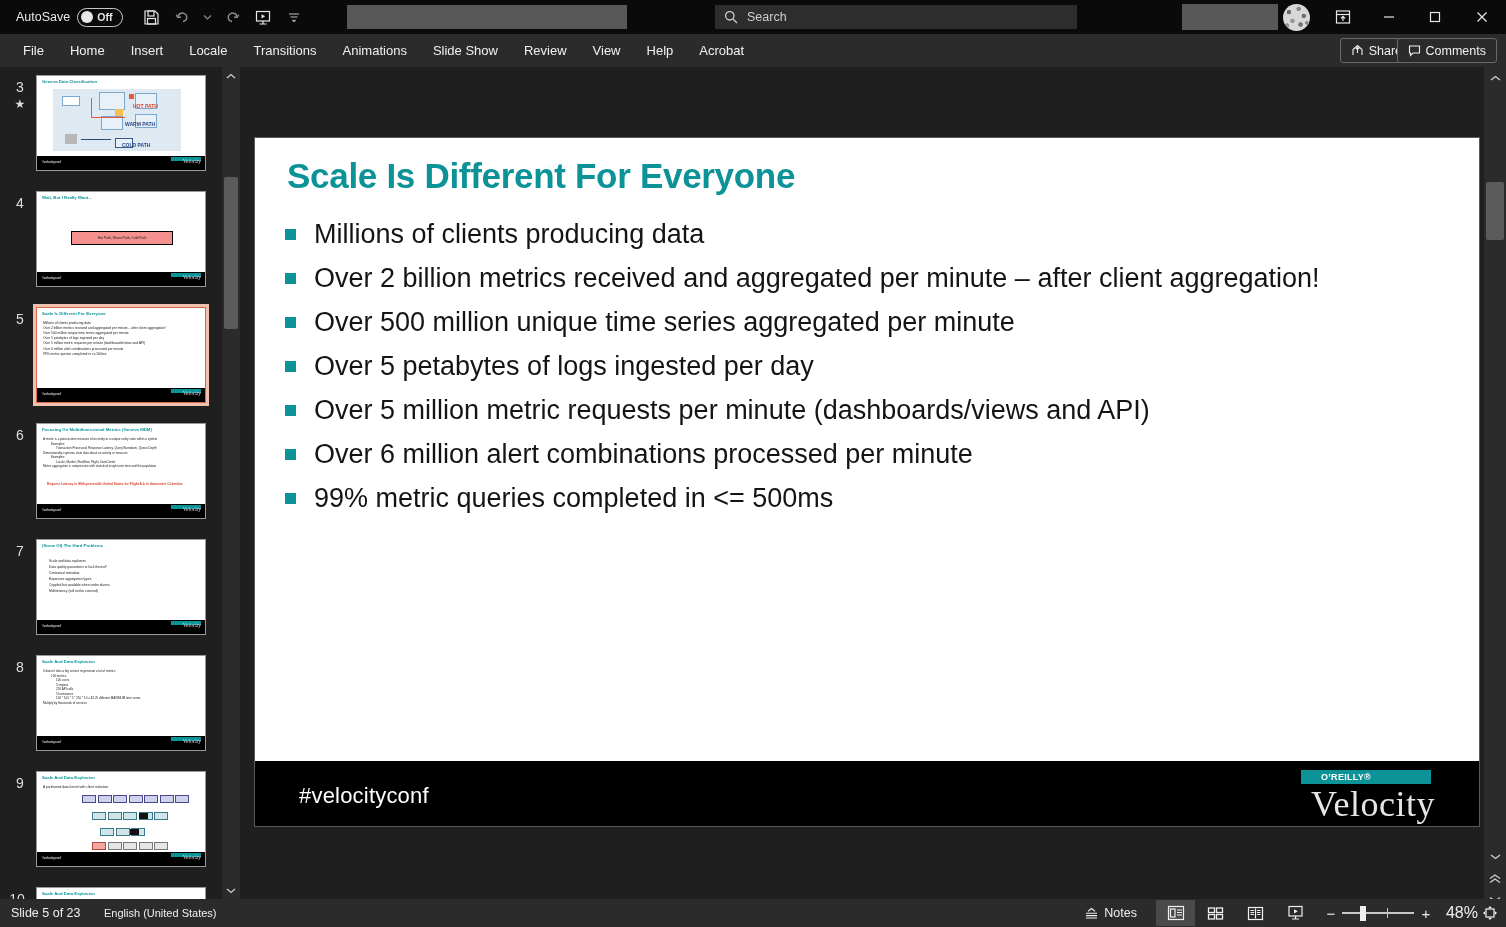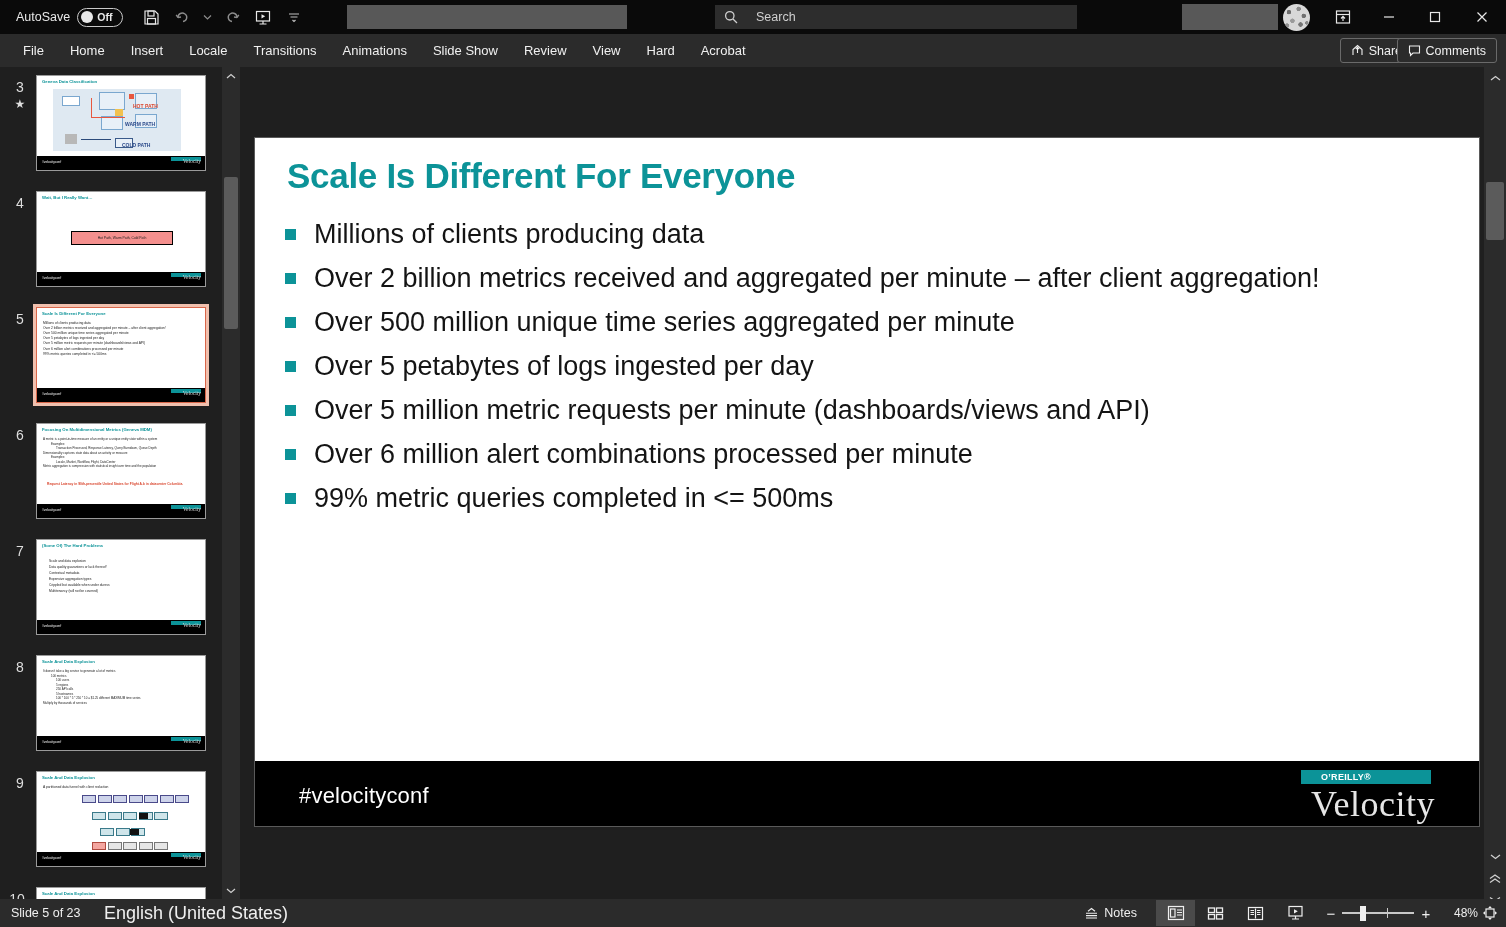--- a/index.html
+++ b/index.html
@@ -36,21 +36,21 @@
     border-radius: 3px;
   }
   .qat-btn.small { width: 16px; }
 
   #doc-title-redacted {
     position: absolute; left: 347px; top: 5px; width: 280px; height: 24px;
     background: #585858;
   }
   #searchbox {
     position: absolute; left: 715px; top: 5px; width: 362px; height: 24px;
-    background: #2d2d2d; display: flex; align-items: center; padding-left: 9px; gap: 18px;
+    background: #2d2d2d; display: flex; align-items: center; padding-left: 9px; gap: 9px;
   }
   #searchbox .ph { color: #cfcfcf; font-size: 12.5px; }
 
   #acct-redacted {
     position: absolute; left: 1182px; top: 4px; width: 96px; height: 26px;
     background: #585858;
   }
   #avatar {
     position: absolute; left: 1283px; top: 4px; width: 27px; height: 27px;
     border-radius: 50%; background: #d8d8d8; overflow: hidden;
@@ -191,42 +191,42 @@
     position: absolute; left: 2px; top: 115px; width: 18px; height: 58px;
     background: #5b5b5b; border-radius: 2px;
   }
 
   
   #statusbar {
     position: absolute; left: 0; top: 899px; width: 1506px; height: 28px;
     background: #2b2b2b; display: flex; align-items: center;
   }
   #slide-counter { position: absolute; left: 11px; color: #efefef; font-size: 12.5px; }
-  #language { position: absolute; left: 104px; color: #efefef; font-size: 18px; text-align: center; }
+  #language { position: absolute; left: 104px; color: #efefef; font-size: 11px; text-align: center; }
   #notes-btn {
     position: absolute; right: 362px; height: 26px; display: flex; align-items: center;
     gap: 5px; padding: 0 7px; color: #efefef; font-size: 12.5px;
   }
   .view-btn {
     position: absolute; top: 1px; width: 39px; height: 26px;
     display: flex; align-items: center; justify-content: center;
   }
   .view-btn.active { background: #4a4a4a; }
   #vb-normal   { right: 311px; }
   #vb-sorter   { right: 271px; }
   #vb-reading  { right: 231px; }
   #vb-show     { right: 191px; }
   #zoom-out { position: absolute; right: 163px; top: 1px; width: 24px; height: 26px;
               display: flex; align-items: center; justify-content: center; color: #efefef; font-size: 15px; }
   #zoom-in  { position: absolute; right: 68px;  top: 1px; width: 24px; height: 26px;
               display: flex; align-items: center; justify-content: center; color: #efefef; font-size: 15px; }
   #zoom-track { position: absolute; right: 92px; top: 13px; width: 72px; height: 2px; background: #c8c8c8; }
   #zoom-mid   { position: absolute; right: 118px; top: 9px; width: 1px; height: 10px; background: #c8c8c8; }
   #zoom-handle{ position: absolute; right: 140px; top: 7px; width: 6px; height: 15px; background: #efefef; }
-  #zoom-pct { position: absolute; right: 28px; color: #efefef; font-size: 12px; }
+  #zoom-pct { position: absolute; right: 28px; color: #efefef; font-size: 16px; }
   #fit-btn  { position: absolute; right: 4px; top: 2px; width: 24px; height: 24px;
               display: flex; align-items: center; justify-content: center; }
   svg { display: block; }
 </style>
 </head>
 <body>
 
 <div id="titlebar">
   <div class="autosave-wrap">
     <span class="autosave-label">AutoSave</span>
@@ -319,21 +319,21 @@
 <div id="ribbon">
   <div class="tab">File</div>
   <div class="tab">Home</div>
   <div class="tab">Insert</div>
   <div class="tab">Locale</div>
   <div class="tab">Transitions</div>
   <div class="tab">Animations</div>
   <div class="tab">Slide Show</div>
   <div class="tab">Review</div>
   <div class="tab">View</div>
-  <div class="tab">Hard</div>
+  <div class="tab">Help</div>
   <div class="tab">Acrobat</div>
 
   <div id="share-btn">
     <span>
       <svg width="13" height="13" viewBox="0 0 13 13">
           <path d="M2 11 V5.5 L6.5 1.5 L11 5.5 V11" fill="none" stroke="#f0f0f0" stroke-width="1.1"></path>
           <path d="M6.5 9 V3.5 M4.8 5 L6.5 3.3 L8.2 5" fill="none" stroke="#f0f0f0" stroke-width="1.1"></path>
         </svg>
     </span>
     <span>Share</span>

